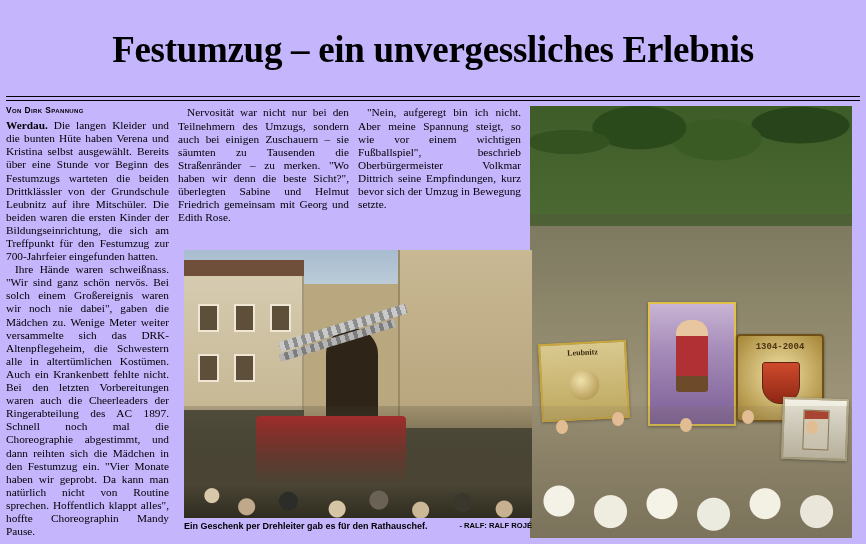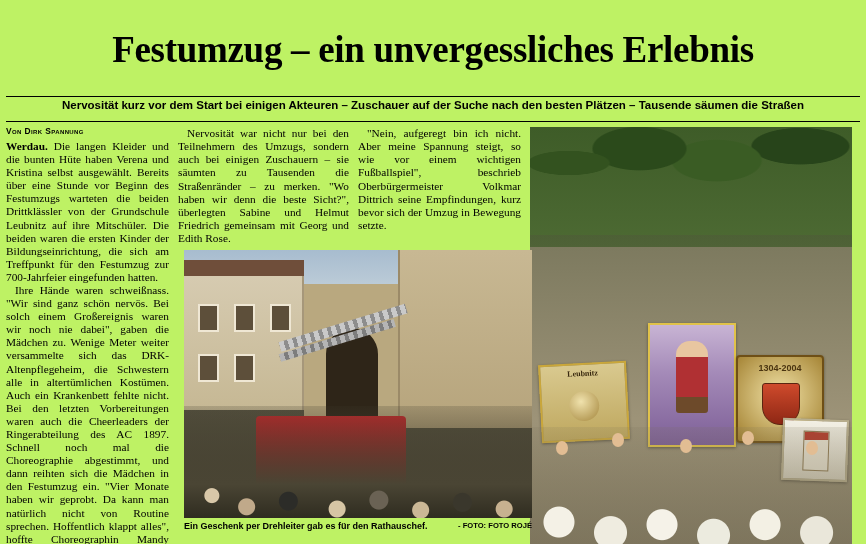--- a/index.html
+++ b/index.html
@@ -4,21 +4,21 @@
 <style>
   html, body {
     margin: 0;
     padding: 0;
     background: #ffffff;
   }
   .page {
     width: 866px;
     height: 544px;
     position: relative;
-    background: #bef264;
+    background: #c4b5fd;
     font-family: "Liberation Serif", serif;
     color: #000;
     overflow: hidden;
     box-sizing: border-box;
   }
   .headline {
     font-family: "Liberation Serif", serif;
     font-size: 37px;
     font-weight: bold;
     letter-spacing: -0.3px;
@@ -248,21 +248,21 @@
   }
   #banner-1304 {
     left: 206px; top: 228px; width: 84px; height: 84px;
     background: radial-gradient(circle at 50% 46%, #f2e3a8, #9f7d2c);
     border-radius: 4px;
     border-color: #6e4f16;
   }
   #banner-1304 .years {
     position: absolute; left: 0; right: 0; top: 6px;
     text-align: center;
-    font-family: Liberation Sans, sans-serif;
+    font-family: Liberation Mono, monospace;
     font-size: 9px; font-weight: bold; color: #4a3410;
   }
   #banner-1304 .crest {
     position: absolute; left: 50%; top: 26px; margin-left: -18px;
     width: 36px; height: 40px;
     background: linear-gradient(to bottom, #cf4a2c, #8e2714);
     border: 1px solid #5a2410;
     border-radius: 3px 3px 18px 18px;
   }
   #banner-white {
@@ -294,21 +294,20 @@
     background: #e2bd93;
   }
 </style>
 </head>
 <body>
 
 <div class="page">
 
   <h1 class="headline">Festumzug – ein unvergessliches Erlebnis</h1>
   <hr class="rule">
-  <div class="subhead">Nervosität kurz vor dem Start bei einigen Akteuren – Zuschauer auf der Suche nach den besten Plätzen – Tausende säumen die Straßen</div>
   <hr class="rule-thin">
 
   <div class="columns">
 
     <div class="col">
       <div class="byline">Von Dirk Spannung</div>
       <p class="first"><span class="lead-city">Werdau.</span><span> Die langen Kleider und die bunten Hüte haben Verena und Kristina selbst ausgewählt. Bereits über eine Stunde vor Beginn des Festumzugs warteten die beiden Drittklässler von der Grundschule Leubnitz auf ihre Mitschüler. Die beiden waren die ersten Kinder der Bildungseinrichtung, die sich am Treffpunkt für den Festumzug zur 700-Jahrfeier eingefunden hatten.</span></p>
       <p>Ihre Hände waren schweißnass. "Wir sind ganz schön nervös. Bei solch einem Großereignis waren wir noch nie dabei", gaben die Mädchen zu. Wenige Meter weiter versammelte sich das DRK-Altenpflegeheim, die Schwestern alle in altertümlichen Kostümen. Auch ein Krankenbett fehlte nicht. Bei den letzten Vorbereitungen waren auch die Cheerleaders der Ringerabteilung des AC 1897. Schnell noch mal die Choreographie abgestimmt, und dann reihten sich die Mädchen in den Festumzug ein. "Vier Monate haben wir geprobt. Da kann man natürlich nicht von Routine sprechen. Hoffentlich klappt alles", hoffte Choreographin Mandy Pause.</p>
 
     </div>
@@ -365,17 +364,17 @@
       <div class="p1-arch"></div>
       <div class="p1-arch-hole"></div>
       <div class="p1-bldg-right"></div>
       <div class="p1-ladder"></div>
       <div class="p1-ladder2"></div>
       <div class="p1-truck"></div>
       <div class="p1-crowd"></div>
     </div>
     <div class="photo-caption">
       <span>Ein Geschenk per Drehleiter gab es für den Rathauschef.</span>
-      <span class="photo-credit">- FOTO: FOTO ROJÉ</span>
+      <span class="photo-credit">- RALF: RALF ROJÉ</span>
     </div>
   </div>
 
 </div>
 
 </body></html>

